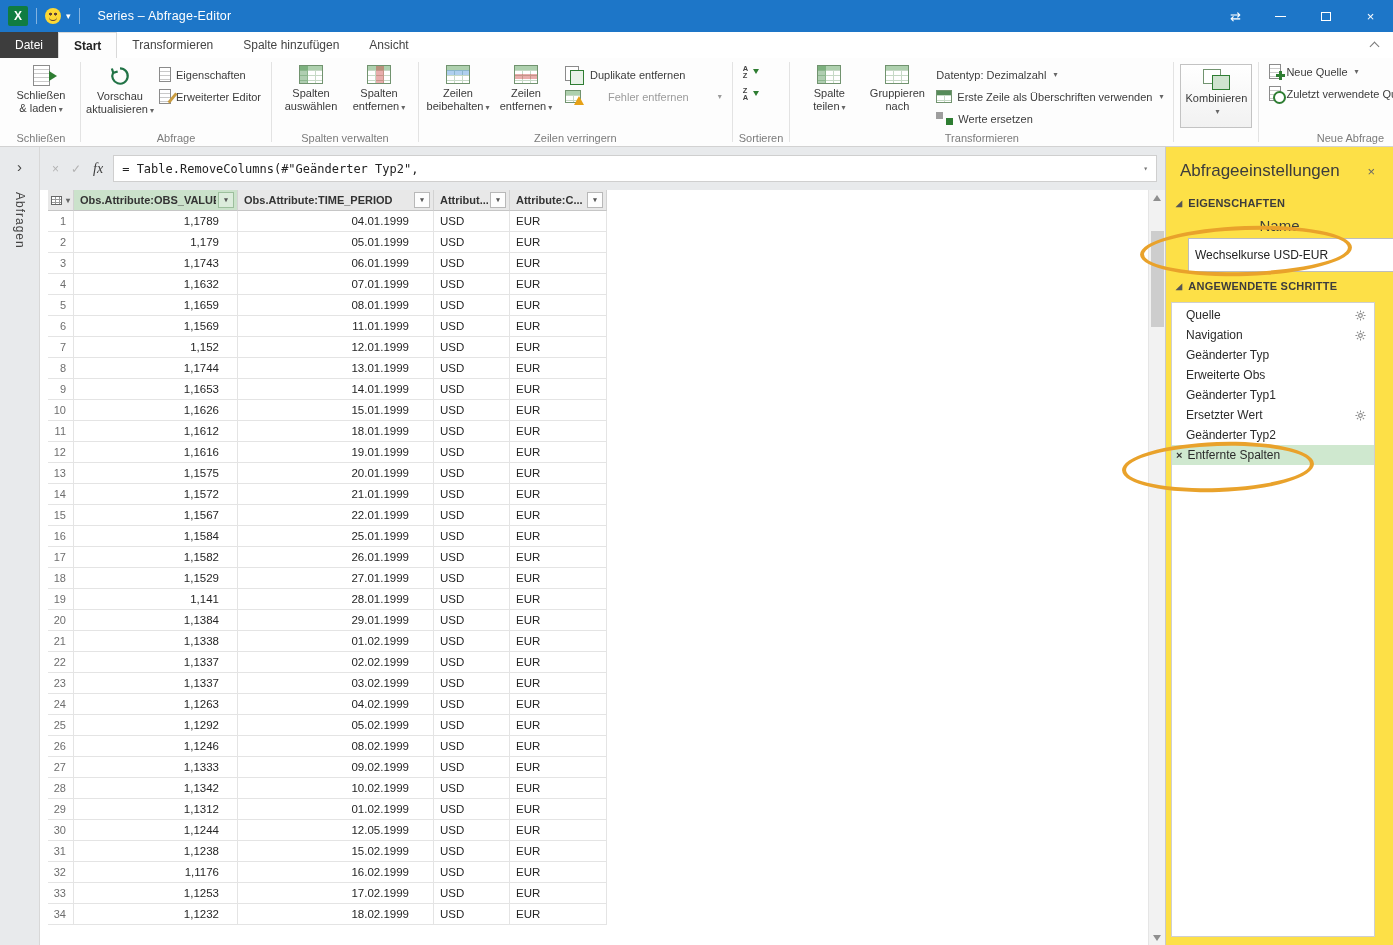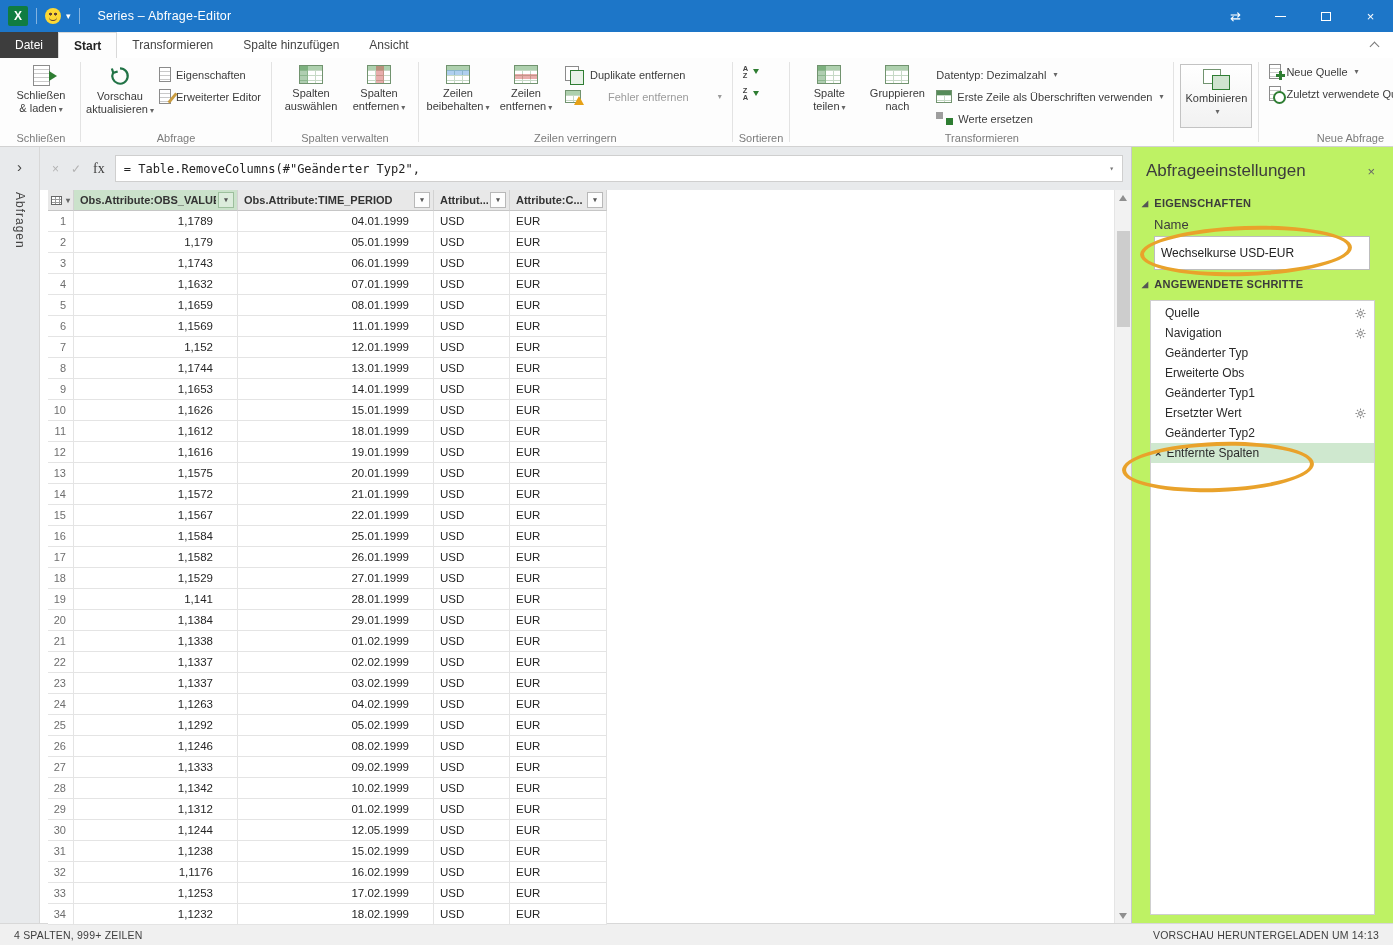--- a/index.html
+++ b/index.html
@@ -84,60 +84,60 @@
   
   .content { flex:1; display:flex; min-height:0; }
   .left-strip { width:40px; background:#e8eaec; border-right:1px solid #d8d8d8; display:flex; flex-direction:column; align-items:center; padding-top:12px; flex:none; }
   .qchevron { font-size:15px; color:#444; line-height:15px; }
   .vtext { writing-mode:vertical-rl; font-size:12px; color:#444; margin-top:18px; letter-spacing:1px; }
 
   .center { flex:1; display:flex; flex-direction:column; min-width:0; }
   .formula-row { height:43px; background:#e8eaec; display:flex; align-items:center; padding:0 8px 0 2px; flex:none; }
   .fx-btns { display:flex; align-items:center; gap:12px; padding:0 10px; }
   .fxb { font-size:12px; color:#b3b3b3; }
-  .fx { font-family:"Liberation Serif",serif; font-size:14px; color:#3d3d3d; }
+  .fx { font-style:italic; font-family:"Liberation Serif",serif; font-size:14px; color:#3d3d3d; }
   .formula-input { flex:1; height:27px; background:#fff; border:1px solid #cfcfcf; display:flex; align-items:center; font-family:"DejaVu Sans Mono",monospace; font-size:12px; color:#222; padding:0 8px; }
   .formula-dd { margin-left:auto; font-size:8px; color:#777; }
 
   .grid-area { flex:1; background:#fff; display:flex; min-height:0; position:relative; }
   .table { margin-left:8px; margin-top:0; }
   .hrow, .trow { display:flex; }
   .hcell { display:flex; align-items:center; height:21px; padding:0 3px 0 6px; font-weight:bold; font-size:11px; color:#333; background:#e8e8e8; border-right:1px solid #d2d2d2; border-bottom:1px solid #c6c6c6; white-space:nowrap; overflow:hidden; }
   .hcell.corner { width:26px; padding:0 2px; justify-content:center; gap:2px; }
   .hcell.selhdr { background:#cbe2cb; }
   .htext { overflow:hidden; margin-right:2px; flex:1; }
   .filterbtn { width:16px; height:16px; border:1px solid #b8b8b8; background:#fdfdfd; display:flex; align-items:center; justify-content:center; font-size:7px; color:#555; flex:none; }
   .selhdr .filterbtn { border-color:#9cbf9c; background:#dcecdc; }
   .cell { height:21px; line-height:20px; border-right:1px solid #e4e4e4; border-bottom:1px solid #e4e4e4; white-space:nowrap; overflow:hidden; font-size:11.5px; color:#262626; background:#fff; }
   .rownum { width:26px; text-align:right; padding-right:7px; color:#6e6e6e; font-size:11px; }
   .hcell.c0, .cell.c0 { width:164px; }
   .hcell.c1, .cell.c1 { width:196px; }
   .hcell.c2, .cell.c2 { width:76px; }
   .hcell.c3, .cell.c3 { width:97px; }
-  .cell.c0 { text-align:right; padding-right:24px; }
+  .cell.c0 { text-align:right; padding-right:18px; }
   .cell.c1 { text-align:right; padding-right:24px; }
   .cell.c2, .cell.c3 { padding-left:6px; }
 
   .vscroll { width:17px; background:#f2f2f2; border-left:1px solid #e5e5e5; margin-left:auto; display:flex; flex-direction:column; align-items:center; padding:5px 0 4px; flex:none; }
   .tri-up { width:0; height:0; border-left:4px solid transparent; border-right:4px solid transparent; border-bottom:6px solid #8f8f8f; }
   .tri-down { width:0; height:0; border-left:4px solid transparent; border-right:4px solid transparent; border-top:6px solid #8f8f8f; }
   .vthumb { width:13px; height:96px; background:#cdcdcd; margin-top:30px; }
   .vfill { flex:1; }
 
   
-  .right-panel { width:262px; background:#bef264; border-left:1px solid #c9c9c9; display:flex; flex-direction:column; flex:none; }
+  .right-panel { width:228px; background:#fde047; border-left:1px solid #c9c9c9; display:flex; flex-direction:column; flex:none; }
   .panel-title-row { display:flex; align-items:center; padding:14px 14px 8px; }
   .panel-title { font-size:17px; color:#3c3c3c; }
   .panel-close { margin-left:auto; font-size:13px; color:#666; padding:0 4px; }
   .section-hdr { display:flex; align-items:center; gap:6px; font-size:11px; font-weight:bold; color:#3c3c3c; padding:8px 10px 4px; letter-spacing:.2px; }
   .section-tri { font-size:8px; color:#555; }
-  .name-label { font-size:13px; color:#3c3c3c; padding:4px 22px 0; }
+  .name-label { font-size:15px; color:#3c3c3c; padding:4px 22px 0;text-align:center; }
   .name-input { display:block; margin:4px 24px 0 22px; height:22px; background:#fff; border:1px solid #bdbdbd; font-size:12px; color:#222; padding:16px 6px; font-family:"Liberation Sans",sans-serif; width:216px; }
   .link { color:#1d6ca8; font-size:11.5px; padding:8px 22px 4px; }
-  .steps-box { margin:6px 18px 8px 18px; background:#fff; border:1px solid #cfcfcf; flex:1; overflow:hidden; padding-top:2px; }
+  .steps-box { margin:6px 18px 8px 5px; background:#fff; border:1px solid #cfcfcf; flex:1; overflow:hidden; padding-top:2px; }
   .step { height:20px; display:flex; align-items:center; font-size:12px; color:#2b2b2b; padding:0 8px 0 14px; }
   .step.selected { background:#cfe8cf; padding-left:4px; }
   .step .del { font-weight:bold; font-size:11px; color:#333; margin-right:5px; }
   .step .gear { margin-left:auto; display:flex; align-items:center; }
 
   
   .statusbar { height:22px; background:#f0f0f0; border-top:1px solid #d8d8d8; display:flex; align-items:center; justify-content:space-between; padding:0 14px; font-size:10.5px; color:#3f3f3f; letter-spacing:.2px; flex:none; }
 
   
   .annotation { position:absolute; border:4px solid #e9a22b; border-radius:50%; pointer-events:none; z-index:50; }
@@ -705,21 +705,17 @@
           </div>
           <div class="step selected">
             <span class="del">×</span>
             <span>Entfernte Spalten</span>
           </div>
         </div>
     </div>
 
   </div>
 
-  <div class="statusbar">
-    <span>4 SPALTEN, 999+ ZEILEN</span>
-    <span>VORSCHAU HERUNTERGELADEN UM 14:13</span>
-  </div>
 
 </div>
 
 <div class="annotation ann-name"></div>
 <div class="annotation ann-step"></div>
 
 </body></html>

